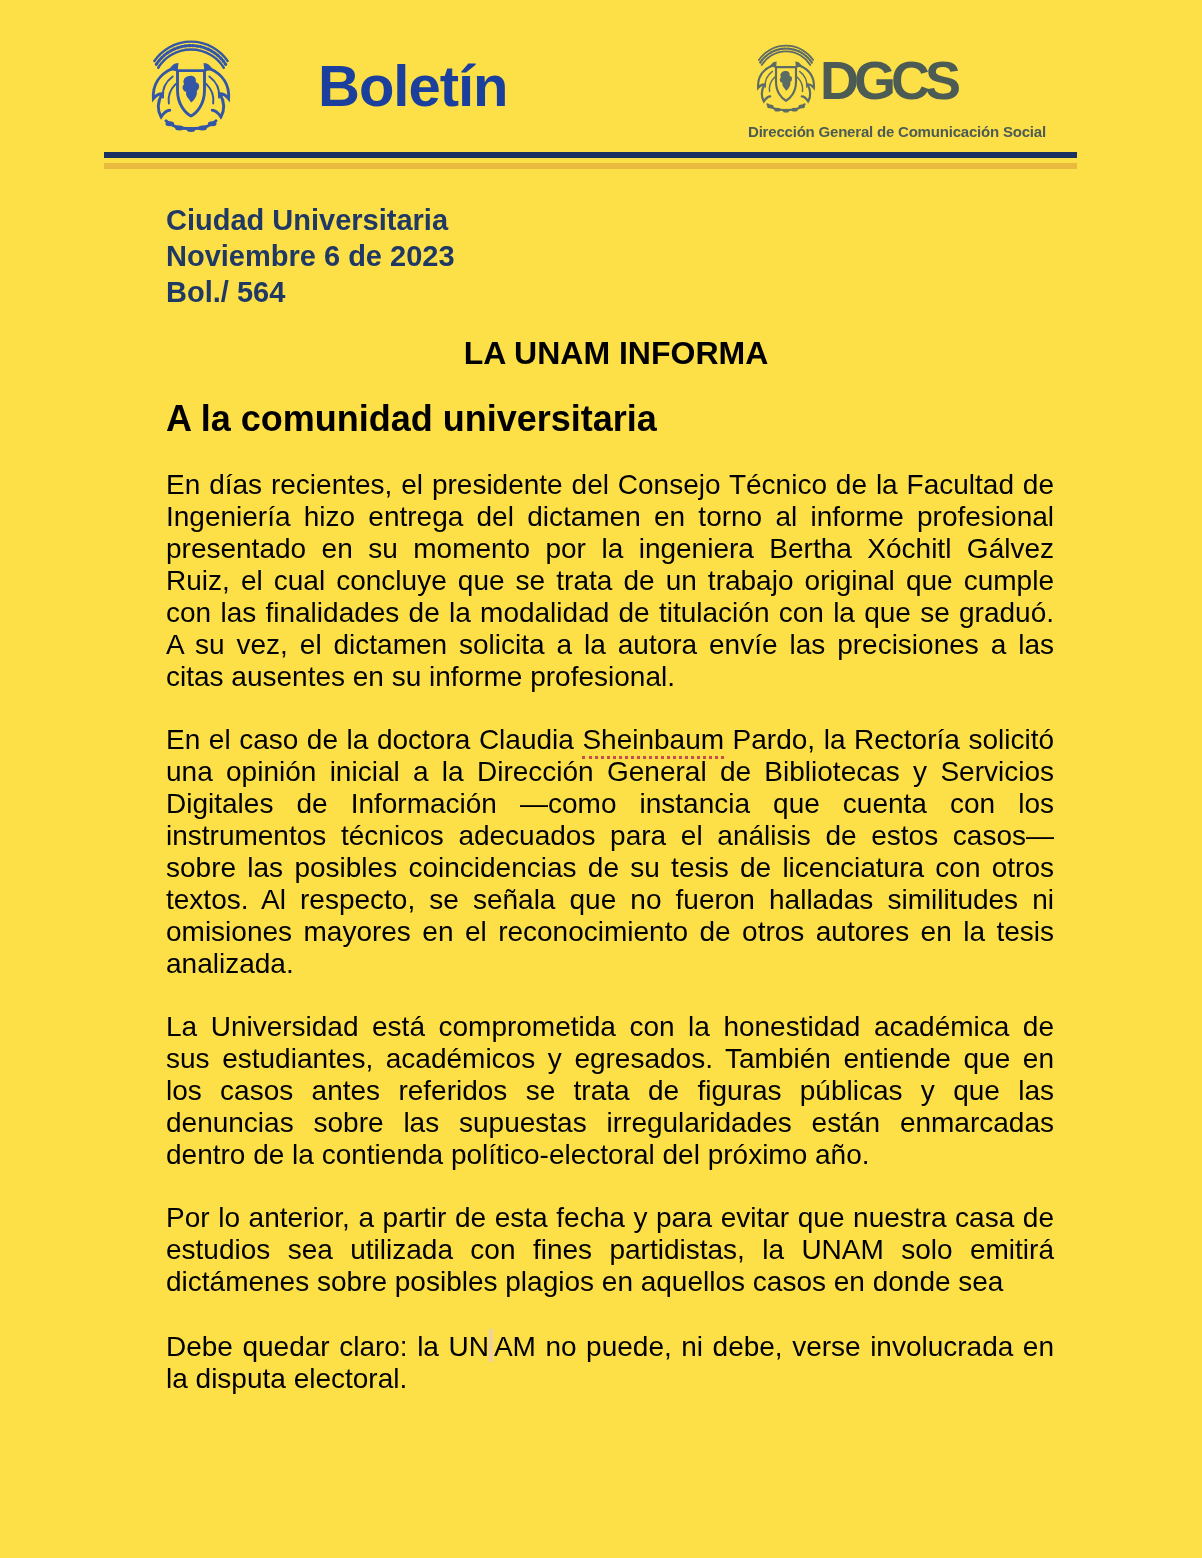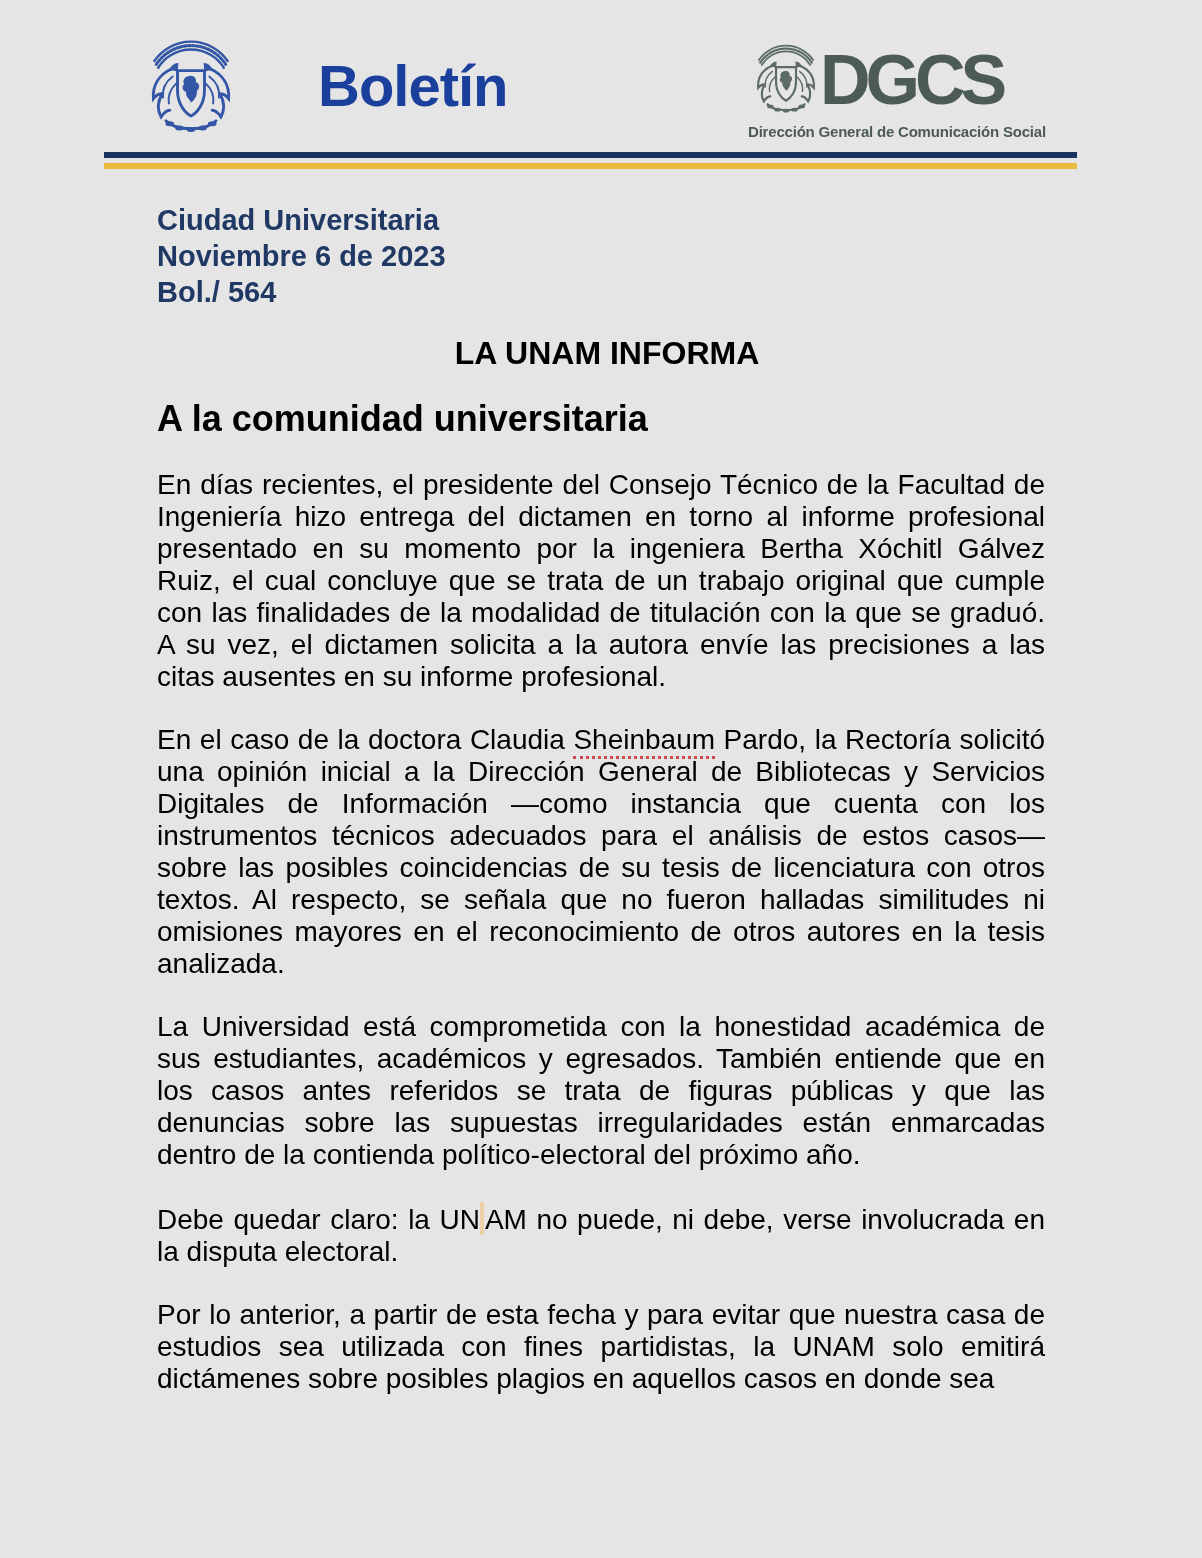--- a/index.html
+++ b/index.html
@@ -12,46 +12,46 @@
     --body_text:#000000;
     --squiggle_red:#c94b4b;
     --caret_tan:#eed0a6;
   }
   html,body{margin:0;padding:0;background:#ffffff;}
   body{
     width:1202px;height:1558px;position:relative;overflow:hidden;
     font-family:"Liberation Sans","DejaVu Sans",sans-serif;
     color:var(--body_text);
   }
-  .page{position:absolute;inset:0;background:#e5e5e5;}
+  .page{position:absolute;inset:0;background:#fde047;}
 
   
   .crest-left{position:absolute;left:142px;top:34px;width:98px;height:108px;color:var(--crest_blue);}
   .bulletin-title{
     position:absolute;left:318px;top:57px;
     font-size:58px;font-weight:bold;line-height:1;
     color:var(--boletin_blue);letter-spacing:-1px;
   }
   .dgcs{position:absolute;left:748px;top:40px;width:312px;color:var(--dgcs_gray);}
   .dgcs-row{display:flex;align-items:center;}
   .dgcs-crest{width:76px;height:80px;color:#5d6b65;flex:0 0 auto;}
   .dgcs-acronym{
-    font-size:70px;font-weight:bold;line-height:1;letter-spacing:-5px;
+    font-size:54px;font-weight:bold;line-height:1;letter-spacing:-5px;
     margin-left:-4px;color:var(--dgcs_gray);
   }
   .dgcs-caption{
     margin-top:3px;font-size:15px;font-weight:bold;white-space:nowrap;
     text-align:left;letter-spacing:-0.2px;color:var(--dgcs_gray);
   }
   .rule{position:absolute;left:104px;width:973px;height:6px;}
   .rule-navy{top:152px;background:var(--navy_rule);}
   .rule-gold{top:163px;background:var(--gold_rule);}
 
   
-  .content{position:absolute;left:157px;top:202px;width:900px;}
+  .content{position:absolute;left:166px;top:202px;width:900px;}
   .meta{font-size:29px;font-weight:bold;line-height:36px;color:var(--meta_navy);margin-bottom:26px;}
   .doc-title{
     font-size:32px;font-weight:bold;line-height:34px;text-align:center;
     margin:0 0 32px 0;color:var(--body_text);
   }
   .salutation{font-size:36px;font-weight:bold;line-height:34px;margin:0 0 33px 0;}
   .paragraphs p.para{
     margin:0 12px 31px 0;font-size:28px;line-height:32px;
     text-align:justify;text-justify:inter-word;
   }
@@ -130,17 +130,17 @@
     </div>
 
     <div class="doc-title">LA UNAM INFORMA</div>
 
     <div class="salutation">A la comunidad universitaria</div>
 
     <div class="paragraphs">
         <p class="para"><span>En días recientes, el presidente del Consejo Técnico de la Facultad de Ingeniería hizo entrega del dictamen en torno al informe profesional presentado en su momento por la ingeniera Bertha Xóchitl Gálvez Ruiz, el cual concluye que se trata de un trabajo original que cumple con las finalidades de la modalidad de titulación con la que se graduó. A su vez, el dictamen solicita a la autora envíe las precisiones a las citas ausentes en su informe profesional.</span></p>
         <p class="para"><span>En el caso de la doctora Claudia </span><span class="misspelled">Sheinbaum</span><span> Pardo, la Rectoría solicitó una opinión inicial a la Dirección General de Bibliotecas y Servicios Digitales de Información —como instancia que cuenta con los instrumentos técnicos adecuados para el análisis de estos casos— sobre las posibles coincidencias de su tesis de licenciatura con otros textos. Al respecto, se señala que no fueron halladas similitudes ni omisiones mayores en el reconocimiento de otros autores en la tesis analizada.</span></p>
         <p class="para"><span>La Universidad está comprometida con la honestidad académica de sus estudiantes, académicos y egresados. También entiende que en los casos antes referidos se trata de figuras públicas y que las denuncias sobre las supuestas irregularidades están enmarcadas dentro de la contienda político-electoral del próximo año.</span></p>
+        <p class="para"><span>Por lo anterior, a partir de esta fecha y para evitar que nuestra casa de estudios sea utilizada con fines partidistas, la UNAM solo emitirá dictámenes sobre posibles plagios en aquellos casos en donde sea</span></p>
         <p class="para"><span>Debe quedar claro: la UN</span><span class="caret"></span><span>AM no puede, ni debe, verse involucrada en la disputa electoral.</span></p>
-        <p class="para"><span>Por lo anterior, a partir de esta fecha y para evitar que nuestra casa de estudios sea utilizada con fines partidistas, la UNAM solo emitirá dictámenes sobre posibles plagios en aquellos casos en donde sea</span></p>
       </div>
   </div>
 </div>
 
 </body></html>

